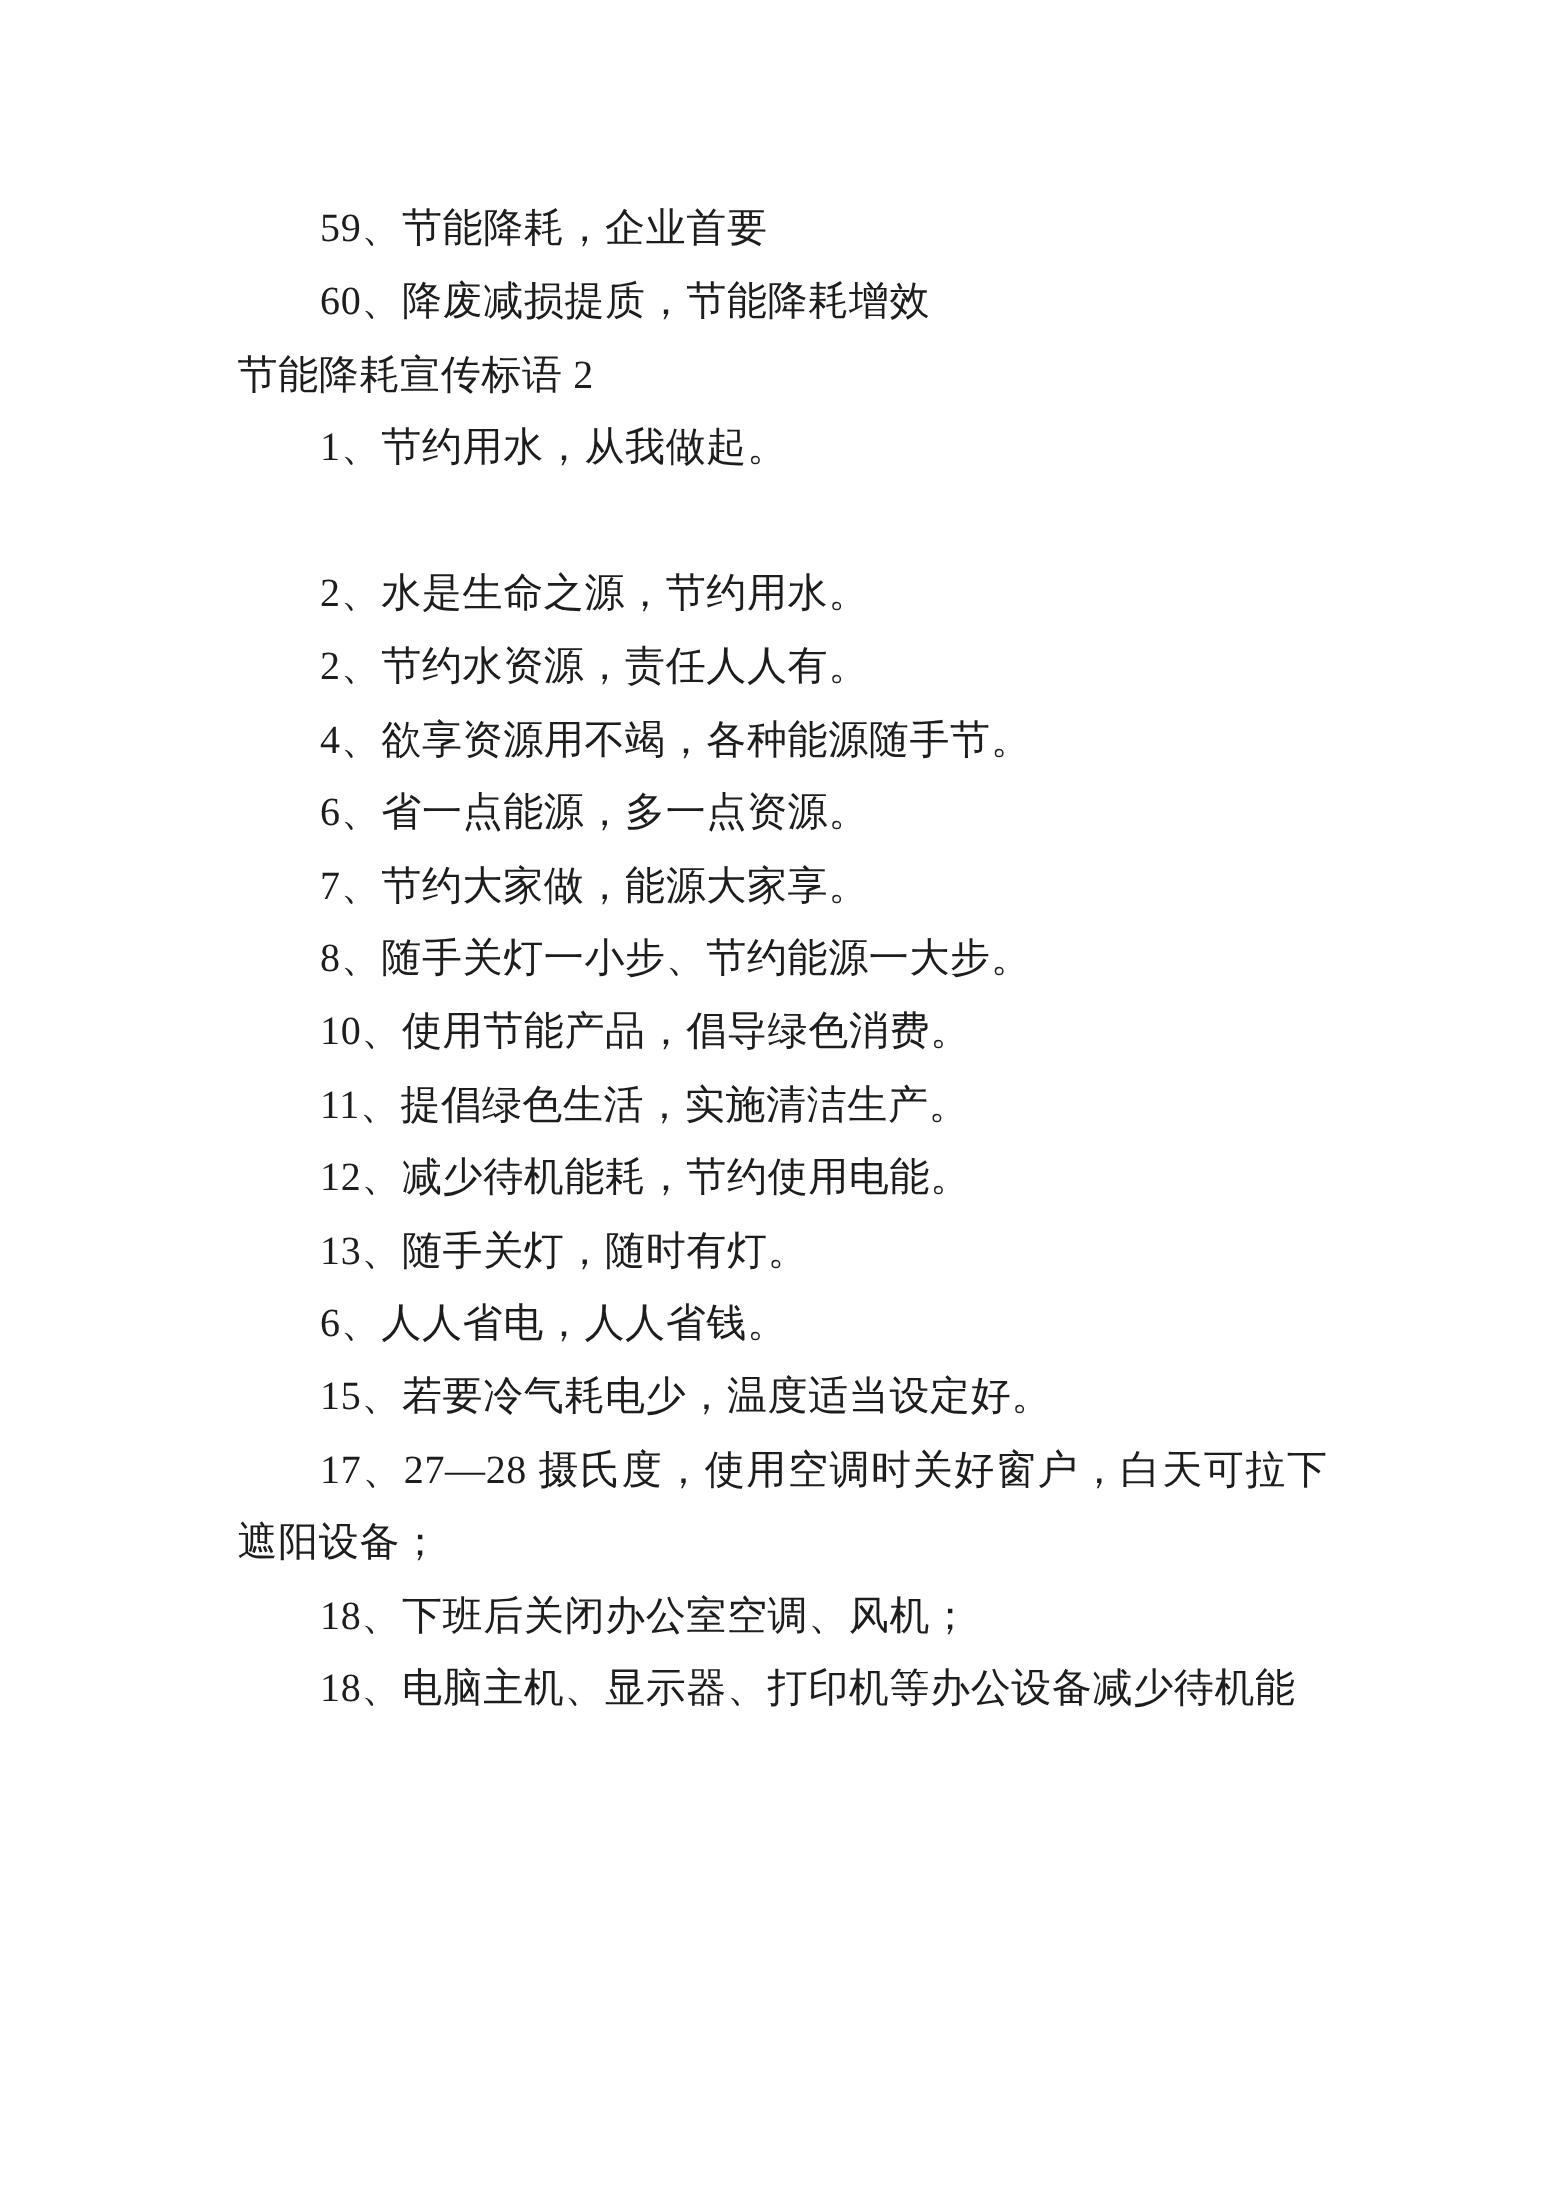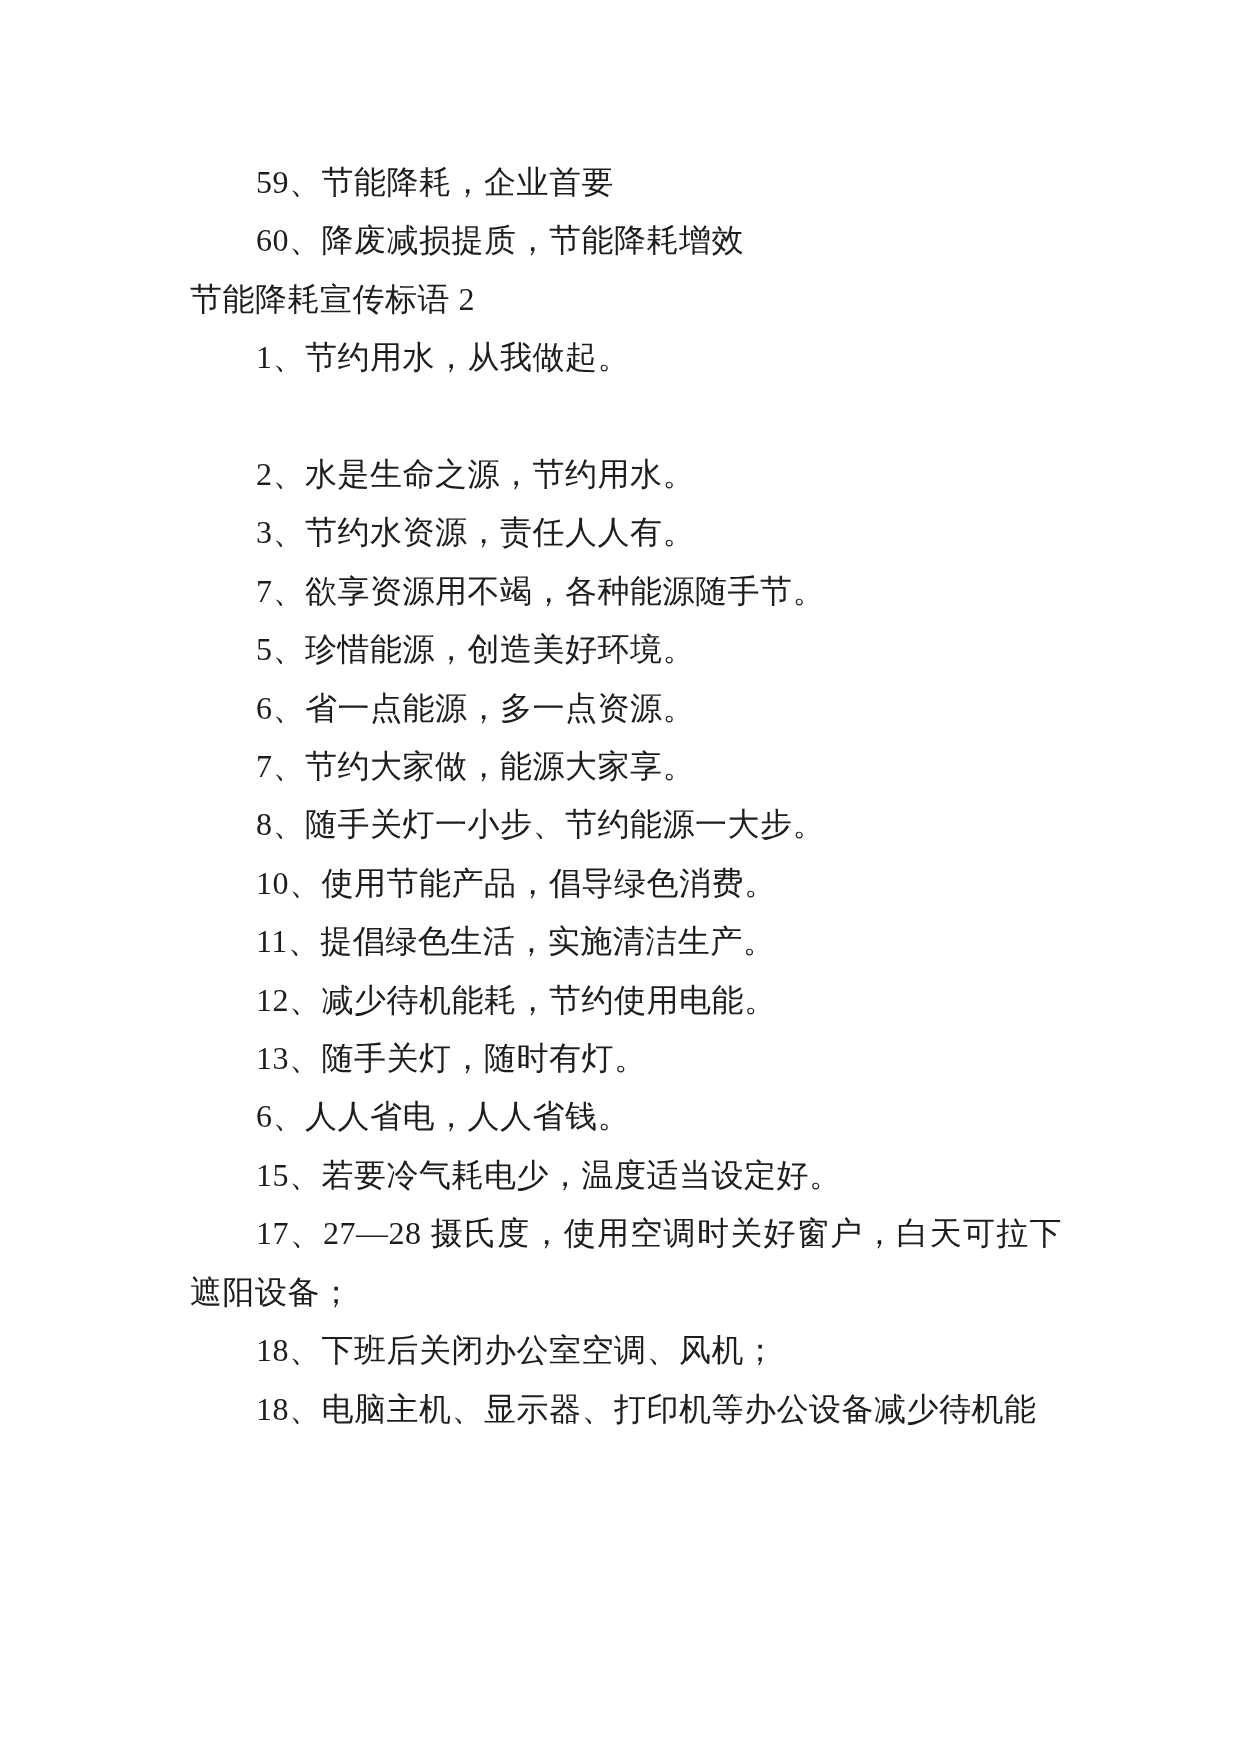--- a/index.html
+++ b/index.html
@@ -47,23 +47,22 @@
 <body>
 
 <div class="page">
   <div class="content" id="doc-content">
       <p class="item">59、节能降耗，企业首要</p>
       <p class="item">60、降废减损提质，节能降耗增效</p>
       <p class="heading">节能降耗宣传标语 2</p>
       <p class="item">1、节约用水，从我做起。</p>
       <p class="blank"></p>
       <p class="item">2、水是生命之源，节约用水。</p>
-      <p class="item">3、节约水资源，责任人人有。</p>
-      <p class="item">7、欲享资源用不竭，各种能源随手节。</p>
-      <p class="item">5、珍惜能源，创造美好环境。</p>
+      <p class="item">2、节约水资源，责任人人有。</p>
+      <p class="item">4、欲享资源用不竭，各种能源随手节。</p>
       <p class="item">6、省一点能源，多一点资源。</p>
       <p class="item">7、节约大家做，能源大家享。</p>
       <p class="item">8、随手关灯一小步、节约能源一大步。</p>
       <p class="item">10、使用节能产品，倡导绿色消费。</p>
       <p class="item">11、提倡绿色生活，实施清洁生产。</p>
       <p class="item">12、减少待机能耗，节约使用电能。</p>
       <p class="item">13、随手关灯，随时有灯。</p>
       <p class="item">6、人人省电，人人省钱。</p>
       <p class="item">15、若要冷气耗电少，温度适当设定好。</p>
       <p class="item">17、27—28 摄氏度，使用空调时关好窗户，白天可拉下遮阳设备；</p>

